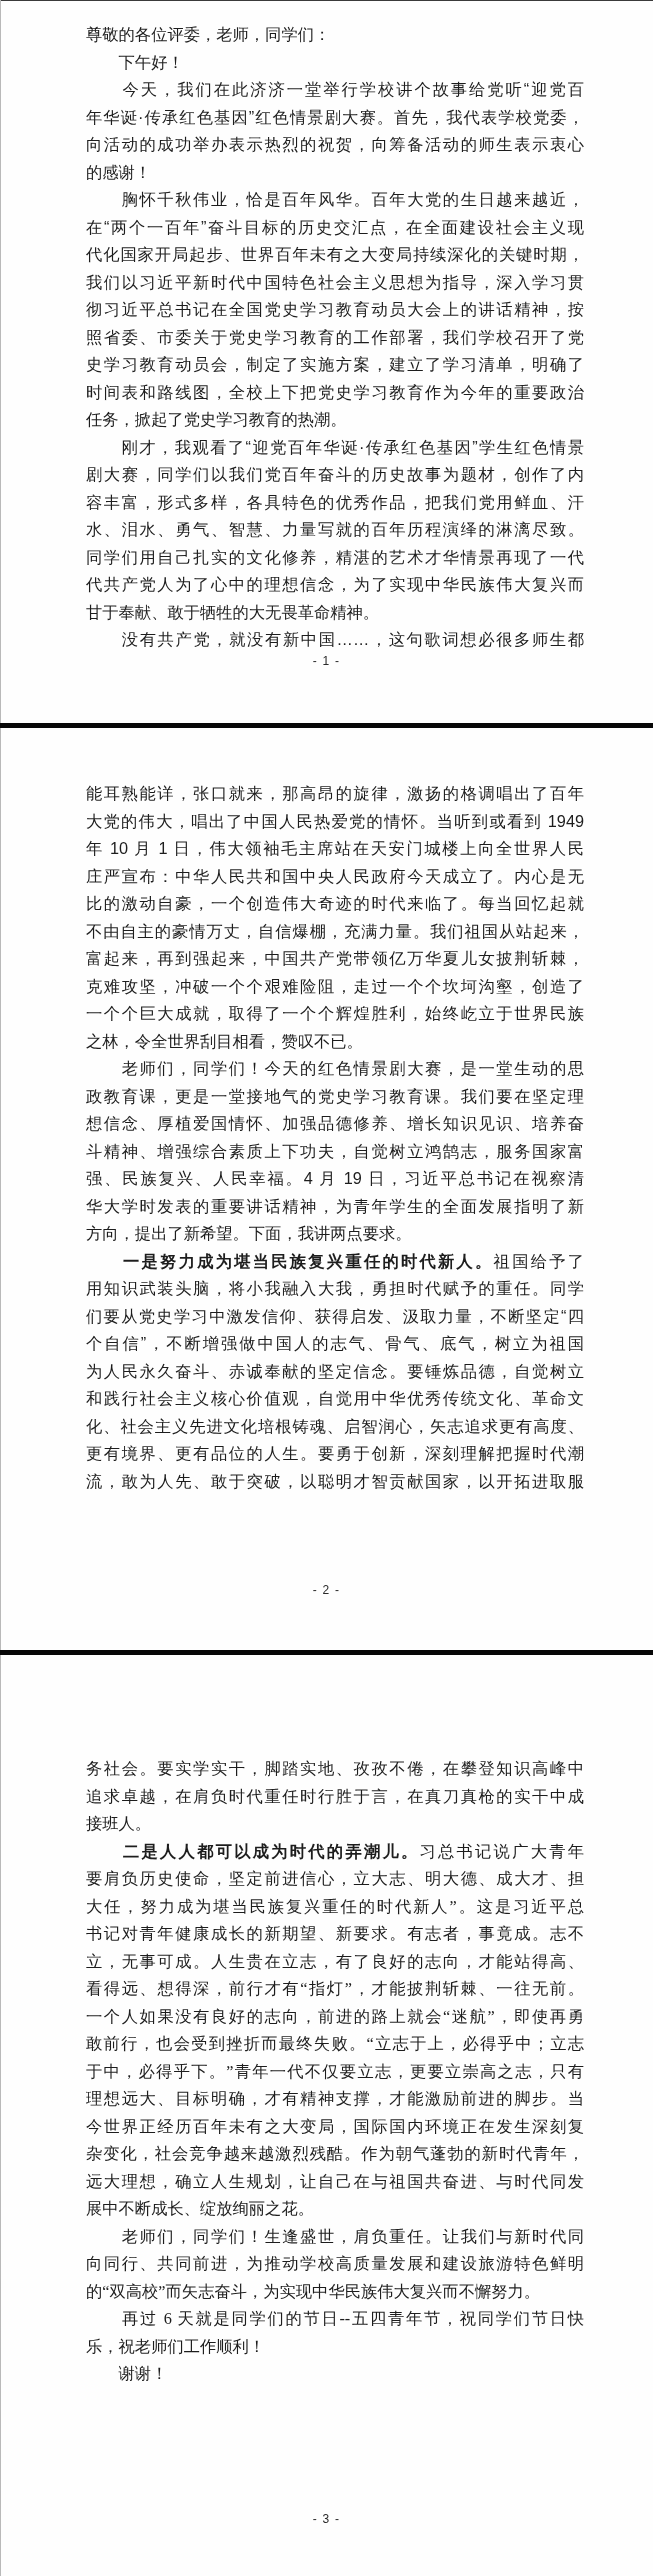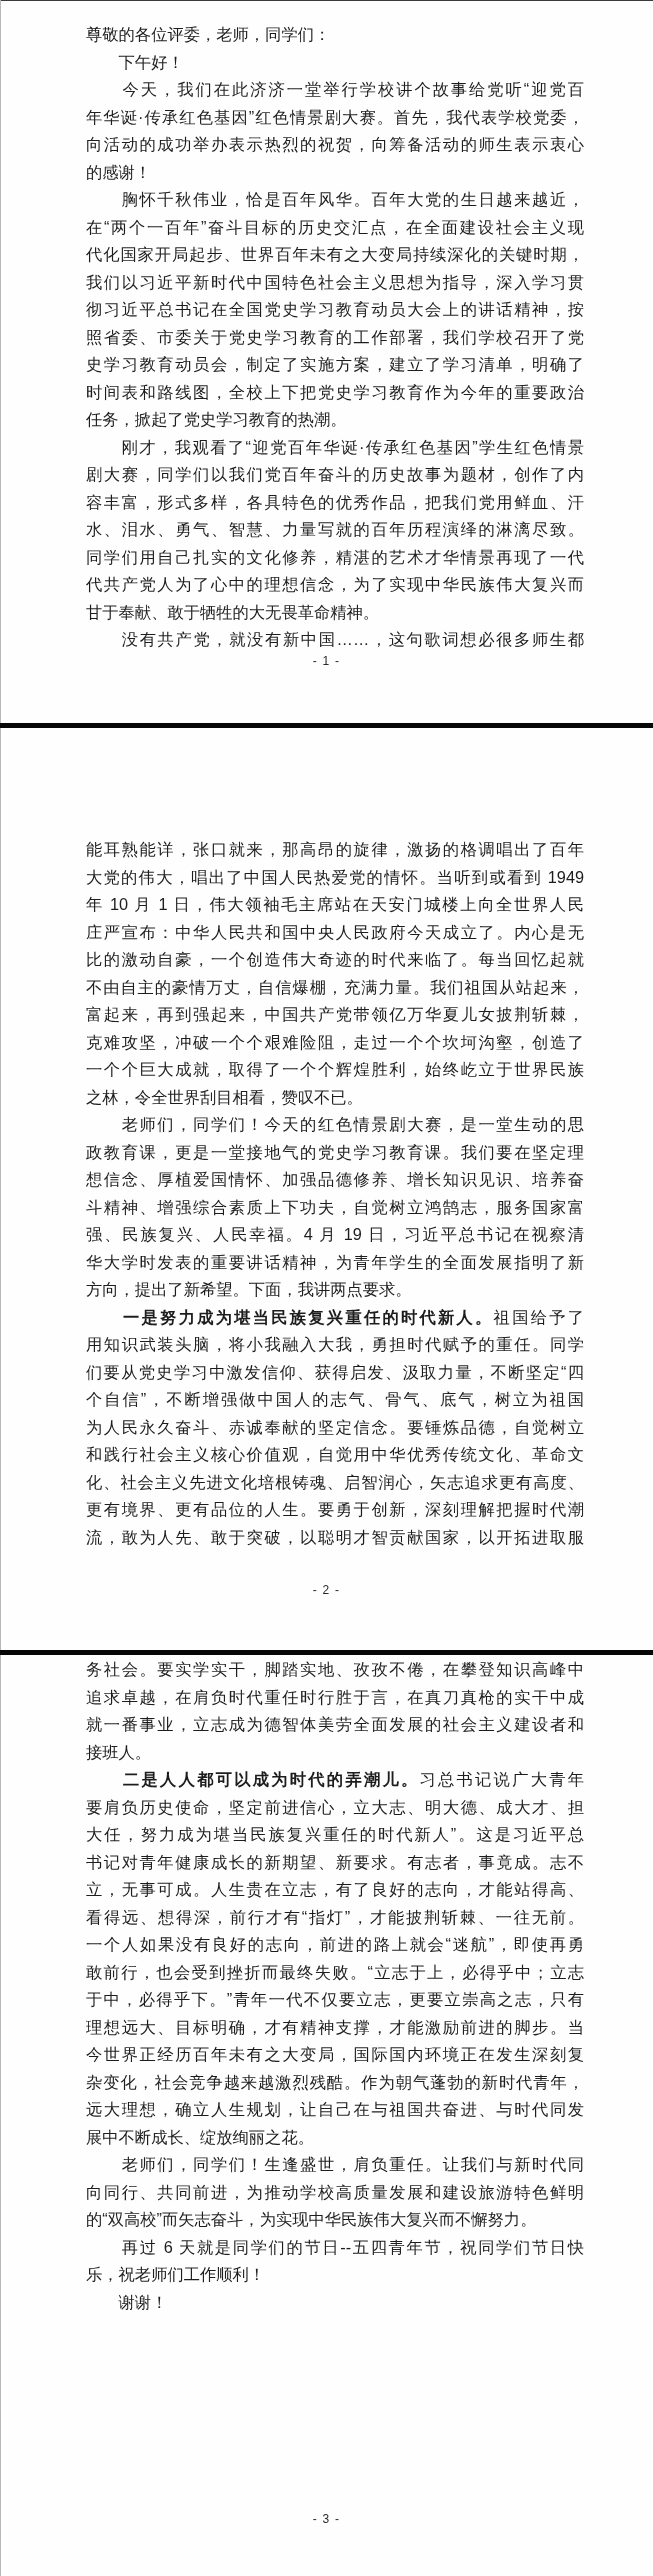--- a/index.html
+++ b/index.html
@@ -47,24 +47,24 @@
     color: #2a2a2a;
   }
   .bar {
     position: absolute; left: 0;
     width: 653px; height: 5.4px;
     background: #070707;
   }
   #page1-text { top: 21px; }
   #page1-num  { top: 652px; }
   #bar1       { top: 723px; }
-  #page2-text { top: 836px; }
+  #page2-text { top: 780px; }
   #page2-num  { top: 1581px; }
   #bar2       { top: 1650px; }
-  #page3-text { top: 1656px; }
+  #page3-text { top: 1755px; font-family: Liberation Serif, serif; }
   #page3-num  { top: 2510px; }
 </style>
 </head>
 <body>
 
 <div class="edge-top"></div>
 <div class="edge-left"></div>
 
 <div id="page1-text" class="text-block">
     <div class="line end">尊敬的各位评委，老师，同学们：</div>
@@ -123,21 +123,20 @@
     <div class="line">更有境界、更有品位的人生。要勇于创新，深刻理解把握时代潮</div>
     <div class="line">流，敢为人先、敢于突破，以聪明才智贡献国家，以开拓进取服</div>
   </div>
 <div id="page2-num" class="page-num">- 2 -</div>
 
 <div id="bar2" class="bar"></div>
 
 <div id="page3-text" class="text-block">
     <div class="line">务社会。要实学实干，脚踏实地、孜孜不倦，在攀登知识高峰中</div>
     <div class="line">追求卓越，在肩负时代重任时行胜于言，在真刀真枪的实干中成</div>
-    <div class="line">就一番事业，立志成为德智体美劳全面发展的社会主义建设者和</div>
     <div class="line end">接班人。</div>
     <div class="line"><span class="b">　　二是人人都可以成为时代的弄潮儿。</span>习总书记说广大青年</div>
     <div class="line">要肩负历史使命，坚定前进信心，立大志、明大德、成大才、担</div>
     <div class="line">大任，努力成为堪当民族复兴重任的时代新人”。这是习近平总</div>
     <div class="line">书记对青年健康成长的新期望、新要求。有志者，事竟成。志不</div>
     <div class="line">立，无事可成。人生贵在立志，有了良好的志向，才能站得高、</div>
     <div class="line">看得远、想得深，前行才有“指灯”，才能披荆斩棘、一往无前。</div>
     <div class="line">一个人如果没有良好的志向，前进的路上就会“迷航”，即使再勇</div>
     <div class="line">敢前行，也会受到挫折而最终失败。“立志于上，必得乎中；立志</div>
     <div class="line">于中，必得乎下。”青年一代不仅要立志，更要立崇高之志，只有</div>

